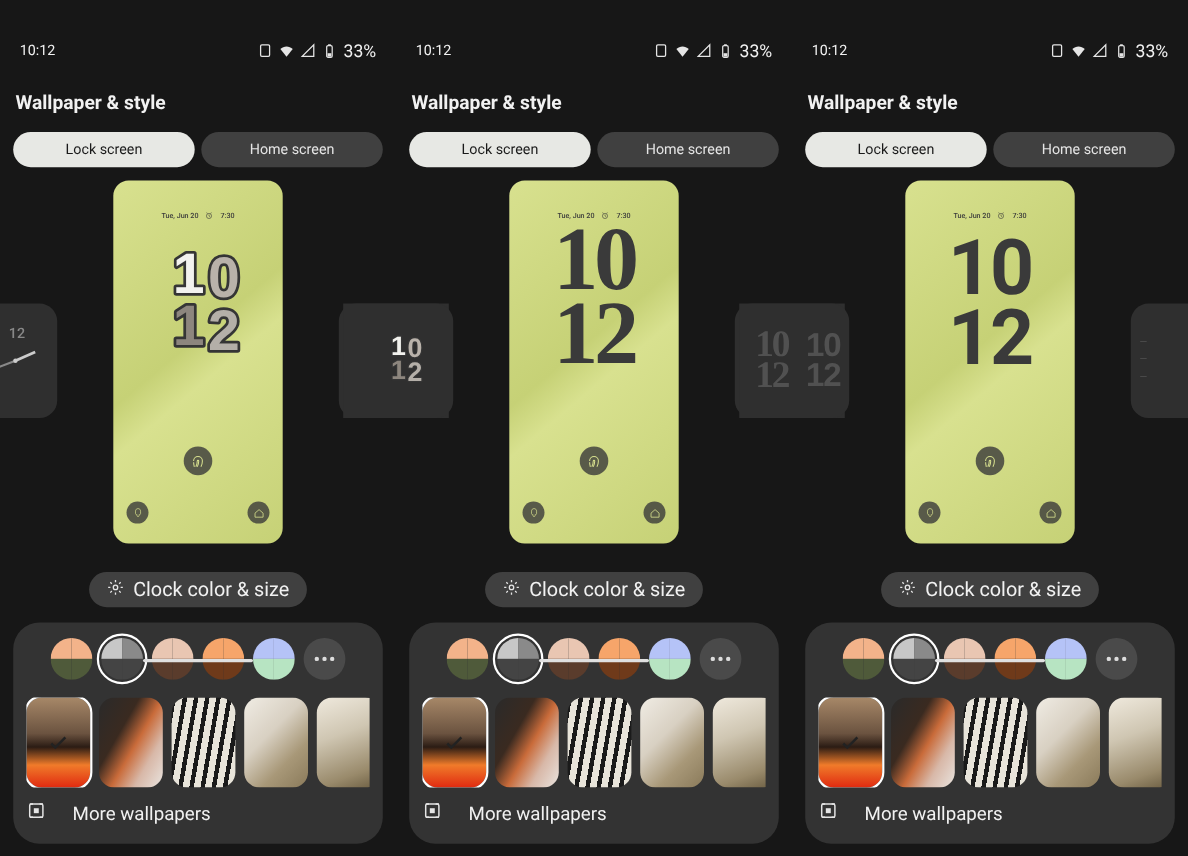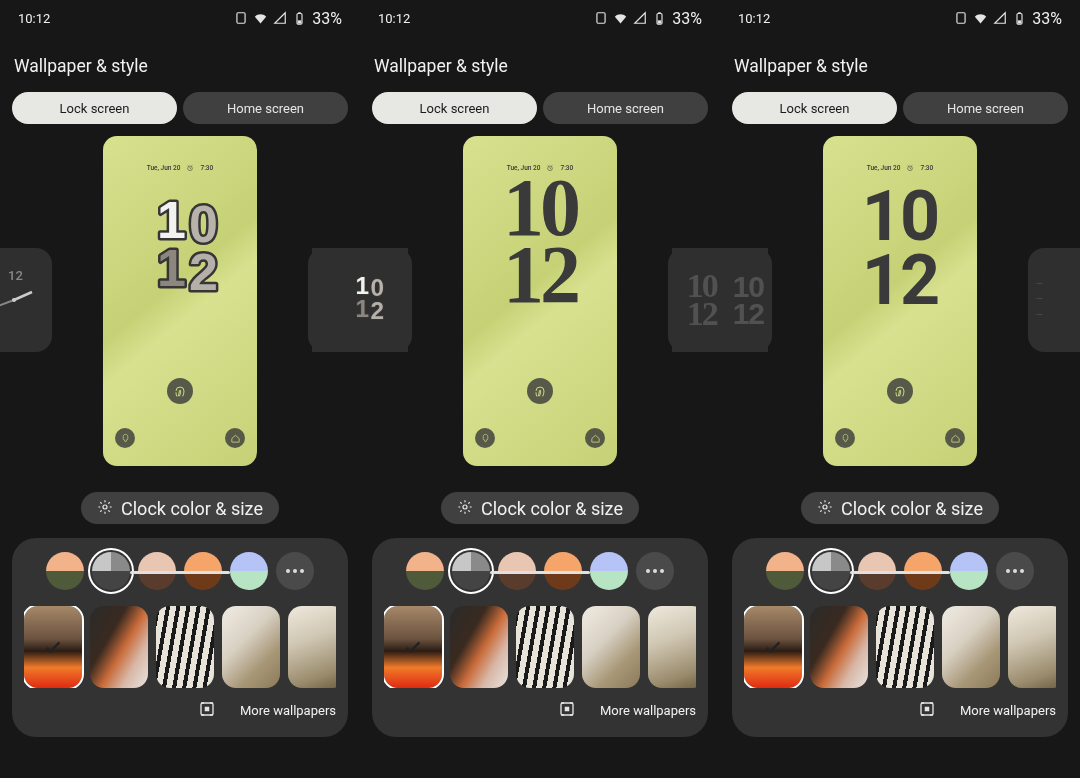--- a/index.html
+++ b/index.html
@@ -9,25 +9,25 @@
     --panel-dark: #262626;
     --chip-light: #e7e8e4;
     --chip-dark: #404040;
     --wall-a: #d8e18f;
     --wall-b: #c6d176;
     --dark-on-wall: #3a3a3a;
   }
   html,body{margin:0;padding:0;background:var(--bg);color:var(--fg);font-family:"Google Sans","Roboto",Arial,sans-serif;}
   body{width:1080px;height:778px;overflow:hidden;}
   .phones{display:flex;width:1080px;height:778px;}
-  .phone{width:360px;height:580px;position:relative;padding:0 12px;box-sizing:border-box;}
+  .phone{width:360px;height:580px;position:relative;padding:0 12px;box-sizing:border-box;margin-top:28px;}
   .statusbar{display:flex;justify-content:space-between;align-items:center;height:28px;font-size:13px;padding:4px 6px 0 6px;}
   .sb-right{display:flex;gap:5px;align-items:center;font-size:16px;}
   .sb-right svg{display:block;}
-  h1.title{font-size:17.5px;font-weight:400;margin:24px 2px 16px 2px;}
+  h1.title{font-size:17.5px;font-weight:700;margin:24px 2px 16px 2px;}
   .tabrow{display:flex;gap:6px;margin-bottom:12px;}
   .tab{flex:1;height:32px;border-radius:16px;display:flex;align-items:center;justify-content:center;font-size:13px;}
   .tab.active{background:var(--chip-light);color:#1a1a1a;}
   .tab.inactive{background:var(--chip-dark);color:#e5e5e5;}
   .preview-zone{position:relative;height:346px;display:flex;justify-content:center;}
   .phone-frame{width:154px;height:330px;border-radius:14px;background:linear-gradient(140deg,var(--wall-a) 0%,var(--wall-b) 45%,var(--wall-a) 55%,var(--wall-b) 100%);position:relative;overflow:hidden;}
   .lock-date{position:absolute;top:28px;left:0;right:0;display:flex;justify-content:center;gap:6px;align-items:center;color:var(--dark-on-wall);font-size:6.5px;font-weight:500;}
   .fp{position:absolute;bottom:62px;left:50%;transform:translateX(-50%);width:26px;height:26px;border-radius:50%;background:#3a3a3aCC;display:flex;align-items:center;justify-content:center;}
   .mini-btn{position:absolute;bottom:18px;width:20px;height:20px;border-radius:50%;background:#3a3a3aCC;display:flex;align-items:center;justify-content:center;}
   .mini-btn.left{left:12px;}
@@ -41,21 +41,21 @@
   .swatch{width:38px;height:38px;border-radius:50%;position:relative;overflow:hidden;}
   .swatch.selected{outline:2px solid #fff;outline-offset:2px;}
   .swatch .q{position:absolute;width:50%;height:50%;}
   . q1{top:0;left:0;}
   .more-dots{width:38px;height:38px;border-radius:50%;background:#4a4a4a;display:flex;align-items:center;justify-content:center;gap:3px;}
   .more-dots span{width:4px;height:4px;border-radius:50%;background:#ddd;}
   .wallrow{display:flex;gap:8px;justify-content:flex-start;align-items:center;margin-bottom:12px;overflow:hidden;}
   .wallthumb{width:58px;height:82px;border-radius:14px;flex:0 0 58px;position:relative;box-sizing:border-box;}
   .wallthumb.selected{outline:2px solid #fff;outline-offset:0;}
   .wallthumb .check{position:absolute;inset:0;display:flex;align-items:center;justify-content:center;}
-  .more-wall{display:flex;align-items:center;justify-content:flex-end;gap:24px;font-size:13px;}
+  .more-wall{display:flex;align-items:center;justify-content:flex-start;gap:24px;font-size:17px;}
   .navbar{position:absolute;bottom:6px;left:50%;transform:translateX(-50%);width:100px;height:3px;border-radius:2px;background:#e0e0e0;}
 
   
   .clock-center{position:absolute;left:0;right:0;display:flex;flex-direction:column;align-items:center;}
   .clock-a{top:56px;} 
   .clock-b{top:38px;} 
   .clock-c{top:48px;} 
   .clock-c .line, .clock-b .line{font-weight:700;color:var(--dark-on-wall);line-height:.92;}
   .clock-c .line{font-size:70px;font-family:"Arial Black","Roboto",sans-serif;letter-spacing:-2px;}
   .clock-b .line{font-size:82px;font-family:"Georgia","Times New Roman",serif;letter-spacing:-4px;line-height:.82;}

